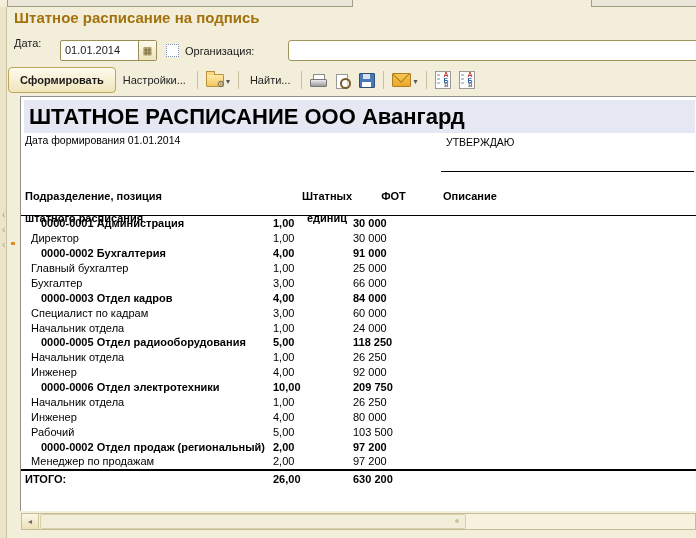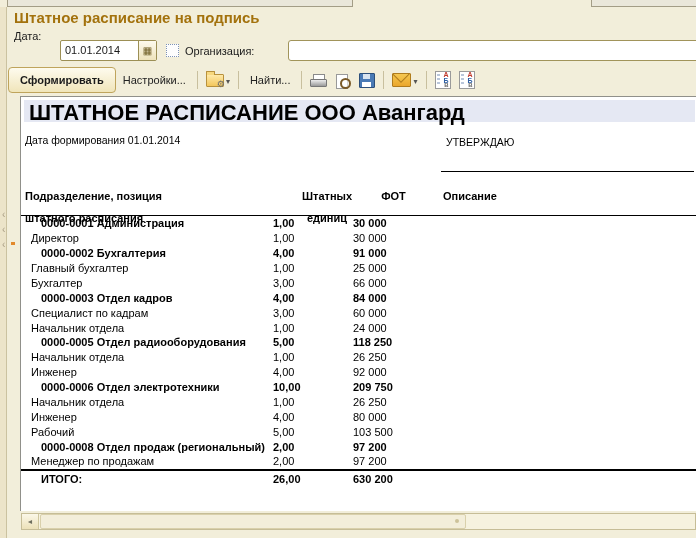--- a/index.html
+++ b/index.html
@@ -12,21 +12,21 @@
   .top-tab.left{left:7px;width:346px}
   .top-tab.right{left:591px;width:110px}
   .left-edge{position:absolute;left:0;top:7px;width:6px;height:531px;background:#ece4c9;border-right:1px solid #cbc2a0}
   .gmark{position:absolute;color:#a99f85;font-size:10px;line-height:10px}
   .omark{position:absolute;left:11px;top:242px;width:4px;height:3px;background:#e2892c}
 
   .form-title{position:absolute;left:14px;top:9px;font-size:15px;font-weight:bold;color:#a3720d;white-space:nowrap}
 
   
   .lbl{position:absolute;color:#1a1a1a}
-  .lbl-date{left:14px;top:30px}
+  .lbl-date{left:14px;top:37px}
   .lbl-org{left:185px;top:45px}
   .date-field{position:absolute;left:60px;top:40px;width:97px;height:21px;background:#fff;border:1px solid #9c8f55;border-radius:2px;box-sizing:border-box;display:flex}
   .date-text{flex:1;padding:3px 0 0 4px}
   .date-btn{width:17px;border-left:1px solid #9c8f55;background:linear-gradient(#fdfaed,#eee3bb);display:flex;align-items:center;justify-content:center;font-size:10px;color:#6d5c22;cursor:pointer}
   .org-check{position:absolute;left:166px;top:44px;width:13px;height:13px;border:1px dotted #7d92b5;background:#fdfdfd;box-sizing:border-box}
   .org-field{position:absolute;left:288px;top:40px;width:414px;height:21px;background:#fff;border:1px solid #a1945a;border-radius:3px;box-sizing:border-box;padding:3px 4px 0 4px}
 
   
   .toolbar{position:absolute;left:8px;top:68px;height:24px;display:flex;align-items:center}
   .btn-primary{height:22px;padding:1px 11px;background:linear-gradient(#fefbee,#f0e5ba);border:1px solid #bfa45c;border-radius:4px;font-weight:bold;font-size:11px;display:flex;align-items:center;cursor:pointer}
@@ -56,42 +56,42 @@
 
   .ic-abc{width:14px;height:16px;background:#fff;border:1px solid #9a9a9a;position:relative;margin-bottom:2px;font-weight:bold}
   .ic-abc i{position:absolute;left:1px;width:3px;height:2px;background:#b9c6da}
   .ic-abc i.r1{top:2px}.ic-abc i.r2{top:6px}.ic-abc i.r3{top:10px}
   .ic-abc .la{position:absolute;right:1px;top:-1px;font-size:7px;font-style:normal;color:#c0392b}
   .ic-abc .lb{position:absolute;right:1px;top:5px;font-size:7px;color:#2e5fa3}
   .ic-abc .lc{position:absolute;right:1px;top:10px;font-size:6px;color:#666}
 
   
   #report{position:absolute;left:20px;top:96px;width:676px;height:415px;background:#fff;border-left:1px solid #90908a;border-top:1px solid #90908a;box-sizing:border-box;color:#000}
-  .band{position:absolute;left:3px;top:3px;width:671px;height:22px;background:#e5e8f3;display:flex;align-items:flex-start}
+  .band{position:absolute;left:3px;top:3px;width:671px;height:33px;background:#e5e8f3;display:flex;align-items:center}
   .band-title{font-size:22px;font-weight:bold;padding-left:5px;white-space:nowrap}
   .formed{position:absolute;left:4px;top:37px;font-size:10.5px}
   .approve{position:absolute;left:425px;top:39px;font-size:10.5px}
   .sigline{position:absolute;left:420px;top:74px;width:253px;border-top:1px solid #000}
   .pre{white-space:pre-line}
   .thead{position:absolute;top:88px;font-weight:bold;line-height:22px}
   .th-name{left:4px}
   .th-units{left:266px;width:80px;text-align:center}
   .th-fot{left:332px;width:81px;text-align:center}
   .th-desc{left:422px}
   .hline{position:absolute;left:0;top:118px;width:676px;border-top:1px solid #000}
   .rows{position:absolute;left:0;top:119px;width:676px}
   .trow{height:14.88px;display:flex;align-items:center}
   .c-name{width:252px;padding-left:10px;box-sizing:border-box;white-space:nowrap;overflow:hidden}
   .trow.group .c-name{padding-left:20px;font-weight:bold}
   .c-units{width:80px;text-align:left}
   .c-fot{width:81px;}
   .trow.group .c-units,.trow.group .c-fot{font-weight:bold}
   .c-desc{flex:1}
   .total-row{position:absolute;left:0;top:372px;width:676px;height:15px;border-top:2px solid #000;display:flex;align-items:center;font-weight:bold}
-  .total-row .c-name{padding-left:20px}
+  .total-row .c-name{padding-left:4px}
 
   
   #hscroll{position:absolute;left:21px;top:513px;width:675px;height:17px;background:#f6f2df;border:1px solid #c6bd97;box-sizing:border-box;display:flex;align-items:center}
   .sb-btn{width:16px;height:15px;background:linear-gradient(#fbf7e8,#ece1b8);border-right:1px solid #cfc69e;display:flex;align-items:center;justify-content:center;font-size:7px;color:#6f6f5f;cursor:pointer}
   .sb-thumb{margin-left:1px;width:424px;height:13px;background:#f3eeda;border:1px solid #d9d0ab;border-radius:2px;position:relative;cursor:pointer}
   .sb-grip{position:absolute;right:6px;top:4px;width:4px;height:4px;border-radius:50%;background:#cdc29a}
 </style>
 </head>
 <body>
 
@@ -269,21 +269,21 @@
           <div class="c-fot">80 000</div>
           <div class="c-desc"></div>
         </div>
         <div class="trow">
           <div class="c-name">Рабочий</div>
           <div class="c-units">5,00</div>
           <div class="c-fot">103 500</div>
           <div class="c-desc"></div>
         </div>
         <div class="trow group">
-          <div class="c-name">0000-0008 Отдел продаж (региональный)</div>
+          <div class="c-name">0000-0002 Отдел продаж (региональный)</div>
           <div class="c-units">2,00</div>
           <div class="c-fot">97 200</div>
           <div class="c-desc"></div>
         </div>
         <div class="trow">
           <div class="c-name">Менеджер по продажам</div>
           <div class="c-units">2,00</div>
           <div class="c-fot">97 200</div>
           <div class="c-desc"></div>
         </div>

